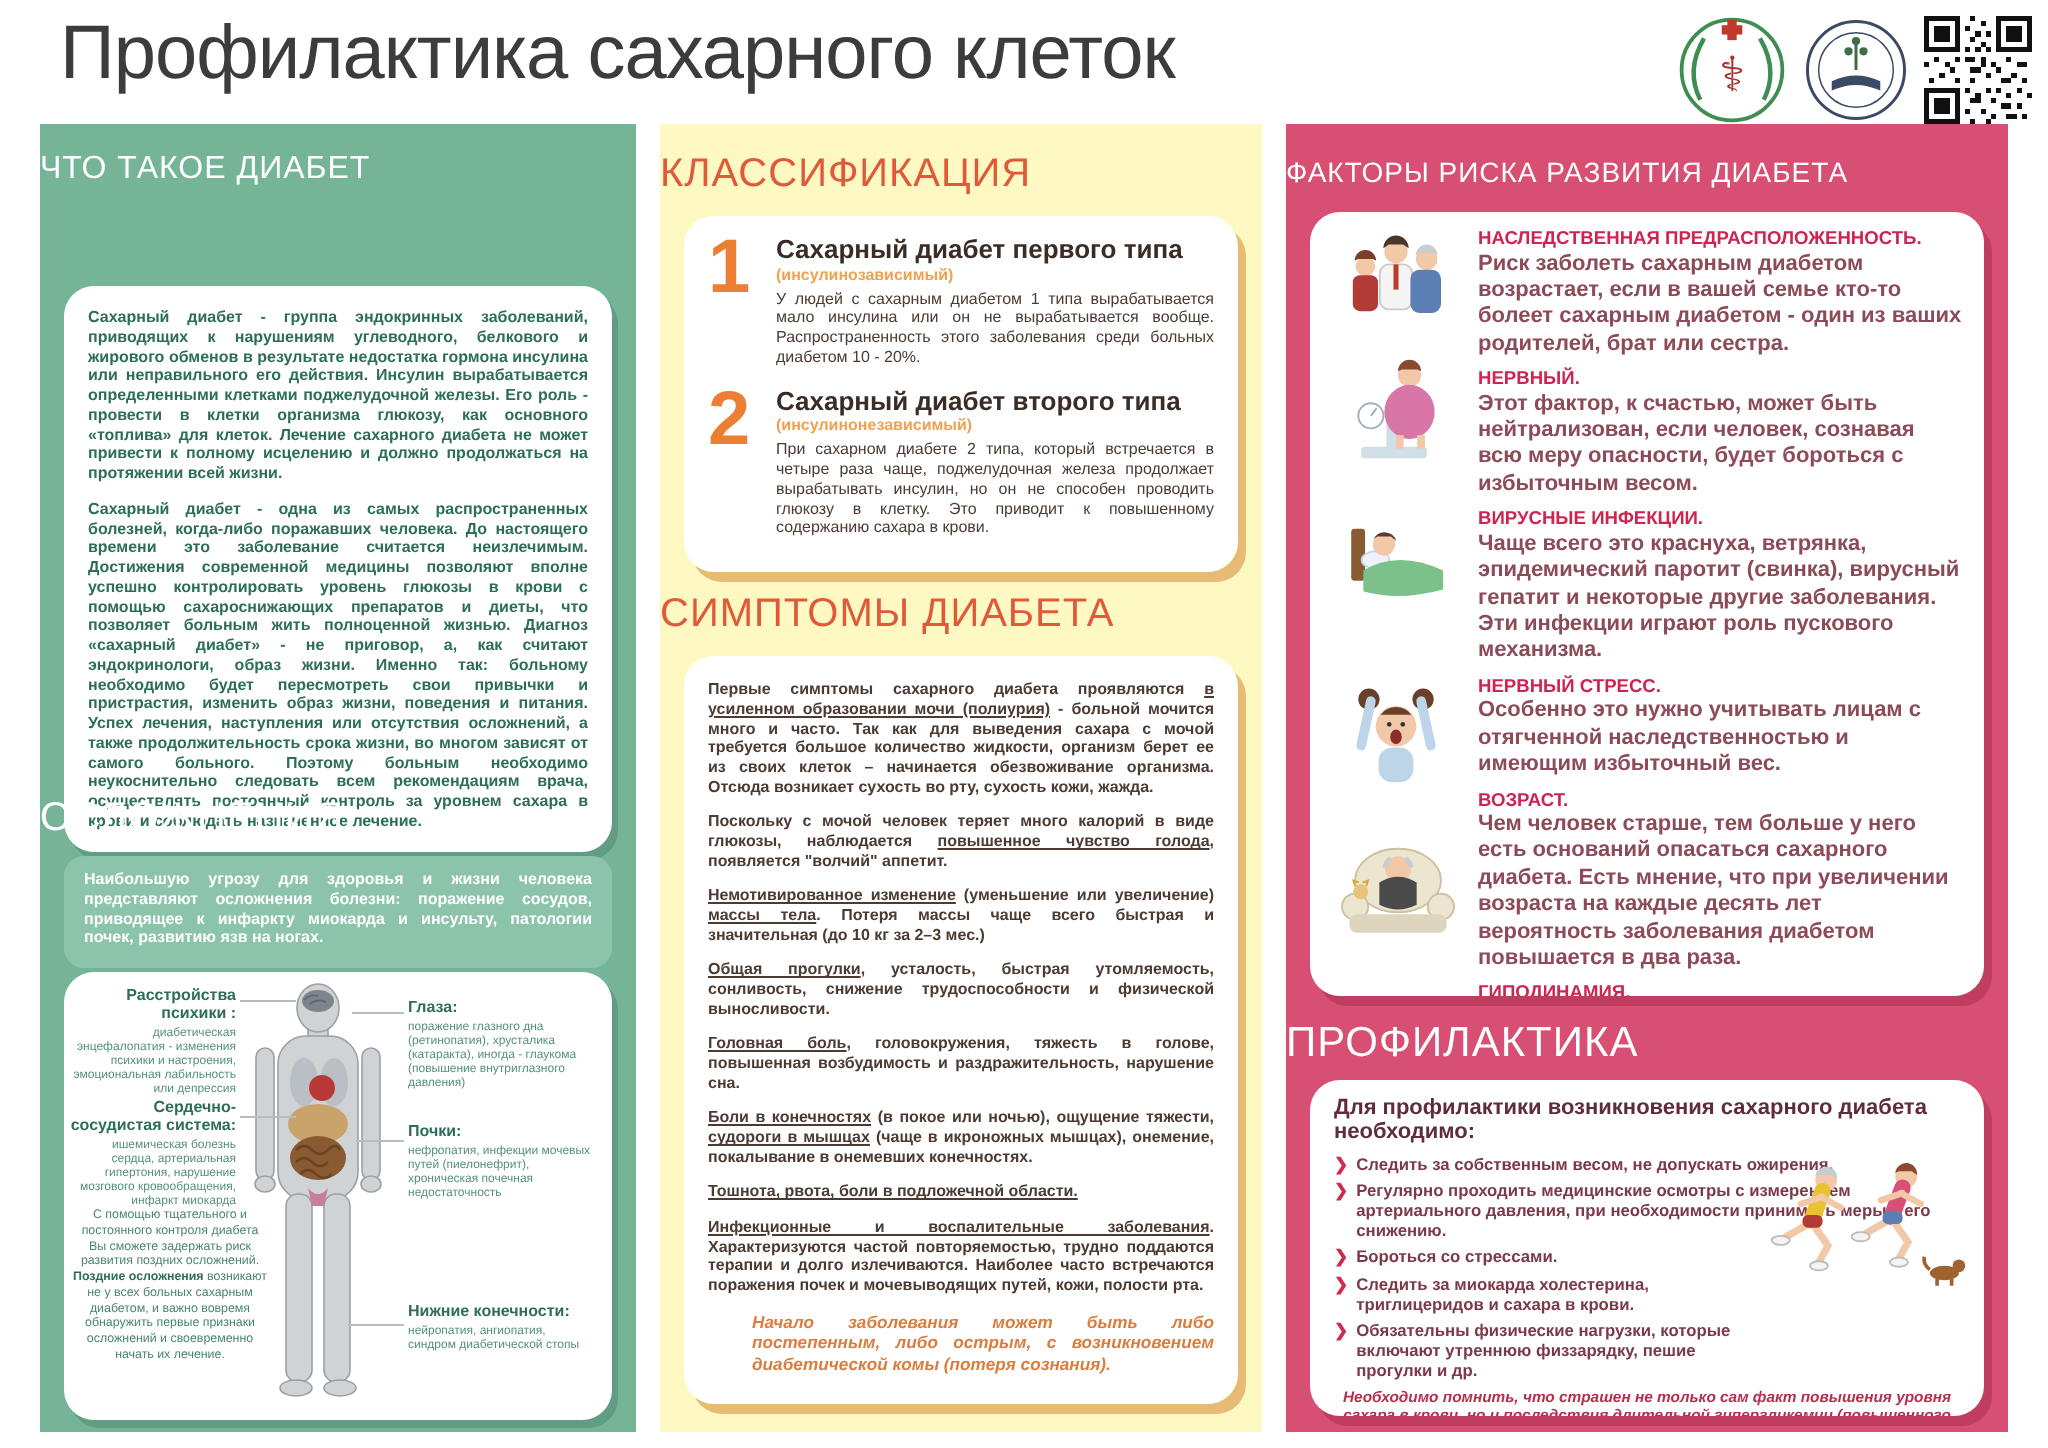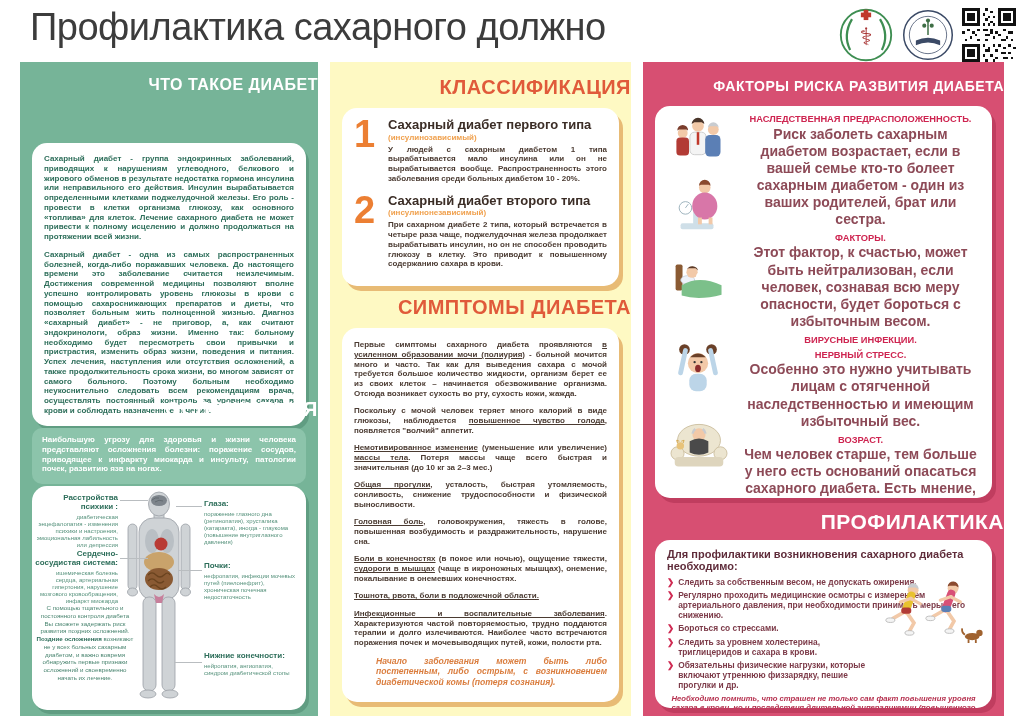--- a/index.html
+++ b/index.html
@@ -9,21 +9,21 @@
   
   .hdr-title { position:absolute; left:30px; top:6px; font-size:38px; font-weight:500; color:#3c3c3c; letter-spacing:-0.5px; }
   .logos { position:absolute; right:8px; top:7px; display:flex; gap:6px; align-items:center; }
 
   
   .col { position:absolute; top:62px; height:654px; overflow:hidden; }
   #col-left  { left:20px;  width:298px; background:#76b498; }
   #col-mid   { left:330px; width:301px; background:#fef9c3; }
   #col-right { left:643px; width:361px; background:#d74f72; }
 
-  .colh { position:absolute; width:100%; text-align:right; font-weight:700; color:#fff; letter-spacing:.5px; }
+  .colh { position:absolute; width:100%; text-align:left; font-weight:400; color:#fff; letter-spacing:.5px; }
   .colh.orange { color:#e05a3a; }
 
   .card { position:absolute; left:12px; right:12px; background:#fff; border-radius:15px; overflow:hidden; }
 
   
   #whatis-card { top:50px; height:283px; padding:11px 12px; box-shadow:3px 4px 0 rgba(40,96,74,.28);margin-top:31px; }
   #whatis-card p { font-size:8px; line-height:1.22; font-weight:700; color:#2d6e5a; text-align:justify; margin-bottom:8px; }
   #compl-intro { position:absolute; left:12px; right:12px; top:366px; height:56px; background:#8cc4ab; border-radius:10px; padding:7px 10px; font-size:8px; line-height:1.22; font-weight:700; color:#fff; text-align:justify; }
   #diagram-card { top:424px; bottom:6px; box-shadow:3px 4px 0 rgba(40,96,74,.28); }
   .dlabel { position:absolute; }
@@ -34,50 +34,50 @@
   .dnote { position:absolute; left:4px; top:118px; width:98px; font-size:6.2px; color:#4a8570; line-height:1.25; text-align:center; }
   .dnote b { color:#2d6e5a; }
   .cl { position:absolute; height:1px; background:#b9bdc0; }
 
   
   #class-card { top:46px; height:178px; padding:10px 12px 8px; box-shadow:4px 5px 0 rgba(213,137,52,.55); }
   .citem { display:flex; gap:8px; margin-bottom:10px; }
   .cnum { font-size:38px; font-weight:700; color:#ec7f33; line-height:.85; width:26px; flex:none; }
   .chead { font-size:13px; font-weight:700; color:#3b2d26; line-height:1.05; }
   .csub { font-size:8px; font-weight:700; color:#f0a14e; margin:1px 0 3px; }
-  .cbody { font-size:8px; line-height:1.22; font-weight:700; color:#4b3b32; text-align:justify; }
+  .cbody { font-size:8px; line-height:1.22; font-weight:400; color:#4b3b32; text-align:justify; }
   #sympt-card { top:266px; bottom:14px; padding:12px 12px; box-shadow:4px 5px 0 rgba(213,137,52,.55); }
   #sympt-card p { font-size:8px; line-height:1.23; font-weight:700; color:#4b3b32; text-align:justify; margin-bottom:7.5px; }
   #sympt-card .u { text-decoration:underline; }
   #sympt-card p.sfoot { color:#da7d3e; font-style:italic; font-size:8.6px; margin-bottom:0;margin-left:22px; }
 
   
   #risk-card { top:44px; height:392px; padding:8px 10px 6px; box-shadow:4px 5px 0 rgba(150,30,60,.35); }
   .risk-grid { position:relative; padding-left:74px; }
   .icon-rail { position:absolute; left:0; top:0; width:70px; height:340px; }
   .icon-rail svg { position:absolute; left:4px; }
-  .ritem { margin-bottom:5px;text-align:center; }
+  .ritem { margin-bottom:5px; }
   .rh { font-size:9.3px; font-weight:700; color:#ce2450; margin-bottom:1.5px; }
-  .rb { font-size:14px; line-height:1.22; font-weight:700; color:#8d4a57; }
+  .rb { font-size:11px; line-height:1.22; font-weight:700; color:#8d4a57; }
   .rfoot { font-size:8.3px; line-height:1.25; font-weight:700; font-style:italic; color:#c2264e; text-align:center; margin-top:6px; }
   #prev-card { top:478px; bottom:8px; padding:8px 12px 6px; box-shadow:4px 5px 0 rgba(150,30,60,.35); }
   .pintro { font-size:11px; font-weight:700; color:#5f2c3a; margin-bottom:5px; }
   .bullet { display:flex; gap:4px; margin-bottom:3px; }
   .bullet.narrow { width:calc(100% - 104px); }
   .chev { color:#cf2a52; font-weight:700; font-size:8.5px; line-height:1.2; flex:none; }
   .btext { font-size:8.4px; line-height:1.2; font-weight:700; color:#7c3a48; }
   .pfoot { font-size:7.7px; line-height:1.22; font-weight:700; font-style:italic; color:#b5304e; text-align:center; margin-top:4px; }
   #runners { position:absolute; right:8px; top:40px; }
 </style>
 </head>
 <body>
 
 <div class="page">
 
-  <h1 class="hdr-title">Профилактика сахарного должно</h1>
+  <h1 class="hdr-title">Профилактика сахарного клеток</h1>
   <div class="logos">
     <svg width="56" height="56" viewBox="0 0 60 60">
       <circle cx="30" cy="30" r="27" fill="#fff" stroke="#3e8e52" stroke-width="2"></circle>
       <path d="M13,46 Q5,30 15,13" fill="none" stroke="#3e8e52" stroke-width="2.4"></path>
       <path d="M47,46 Q55,30 45,13" fill="none" stroke="#3e8e52" stroke-width="2.4"></path>
       <rect x="27.5" y="3" width="5" height="11" fill="#c0392b"></rect>
       <rect x="24.5" y="6" width="11" height="5" fill="#c0392b"></rect>
       <text x="30" y="41" font-size="26" text-anchor="middle" fill="#a83434">⚕</text>
     </svg>
     <svg width="56" height="56" viewBox="0 0 60 60">
@@ -261,25 +261,26 @@
             <rect x="4" y="44" width="52" height="10" rx="4" fill="#ded5bd"></rect>
             <circle cx="10" cy="32" r="4" fill="#e8c37a"></circle>
               <path d="M7,29 l-1,-3 l3,1 M13,29 l1,-3 l-3,1" stroke="#d6a94f" fill="none"></path>
           </svg>
         </div>
         <div class="ritem">
             <div class="rh">НАСЛЕДСТВЕННАЯ ПРЕДРАСПОЛОЖЕННОСТЬ.</div>
             <div class="rb">Риск заболеть сахарным диабетом возрастает, если в вашей семье кто-то болеет сахарным диабетом - один из ваших родителей, брат или сестра.</div>
           </div>
         <div class="ritem">
-            <div class="rh">ФАКТОРЫ.</div>
+            <div class="rh">НЕРВНЫЙ.</div>
             <div class="rb">Этот фактор, к счастью, может быть нейтрализован, если человек, сознавая всю меру опасности, будет бороться с избыточным весом.</div>
           </div>
         <div class="ritem">
             <div class="rh">ВИРУСНЫЕ ИНФЕКЦИИ.</div>
+            <div class="rb">Чаще всего это краснуха, ветрянка, эпидемический паротит (свинка), вирусный гепатит и некоторые другие заболевания. Эти инфекции играют роль пускового механизма.</div>
           </div>
         <div class="ritem">
             <div class="rh">НЕРВНЫЙ СТРЕСС.</div>
             <div class="rb">Особенно это нужно учитывать лицам с отягченной наследственностью и имеющим избыточный вес.</div>
           </div>
         <div class="ritem">
             <div class="rh">ВОЗРАСТ.</div>
             <div class="rb">Чем человек старше, тем больше у него есть оснований опасаться сахарного диабета. Есть мнение, что при увеличении возраста на каждые десять лет вероятность заболевания диабетом повышается в два раза.</div>
           </div>
         <div class="ritem">
@@ -304,21 +305,21 @@
       <div class="bullet">
           <span class="chev">❯</span>
           <span class="btext">Регулярно проходить медицинские осмотры с измерением артериального давления, при необходимости принимать меры к его снижению.</span>
         </div>
       <div class="bullet narrow">
           <span class="chev">❯</span>
           <span class="btext">Бороться со стрессами.</span>
         </div>
       <div class="bullet narrow">
           <span class="chev">❯</span>
-          <span class="btext">Следить за уровнем холестерина, триглицеридов и сахара в крови.</span>
+          <span class="btext">Следить за миокарда холестерина, триглицеридов и сахара в крови.</span>
         </div>
       <div class="bullet narrow">
           <span class="chev">❯</span>
           <span class="btext">Обязательны физические нагрузки, которые включают утреннюю физзарядку, пешие прогулки и др.</span>
         </div>
       <svg id="runners" width="100" height="64" viewBox="0 0 110 70">
         <circle cx="32" cy="11" r="6" fill="#f2c9a8"></circle>
           <path d="M26,9 a6,6 0 0 1 12,1 l-3,-2 h-7 z" fill="#c9ccd0"></path>
         <path d="M30,17 L24,33" stroke="#e8c22f" stroke-width="9" stroke-linecap="round"></path>
         <path d="M29,20 L40,26 M30,20 L18,24" stroke="#f2c9a8" stroke-width="3.5" stroke-linecap="round"></path>

